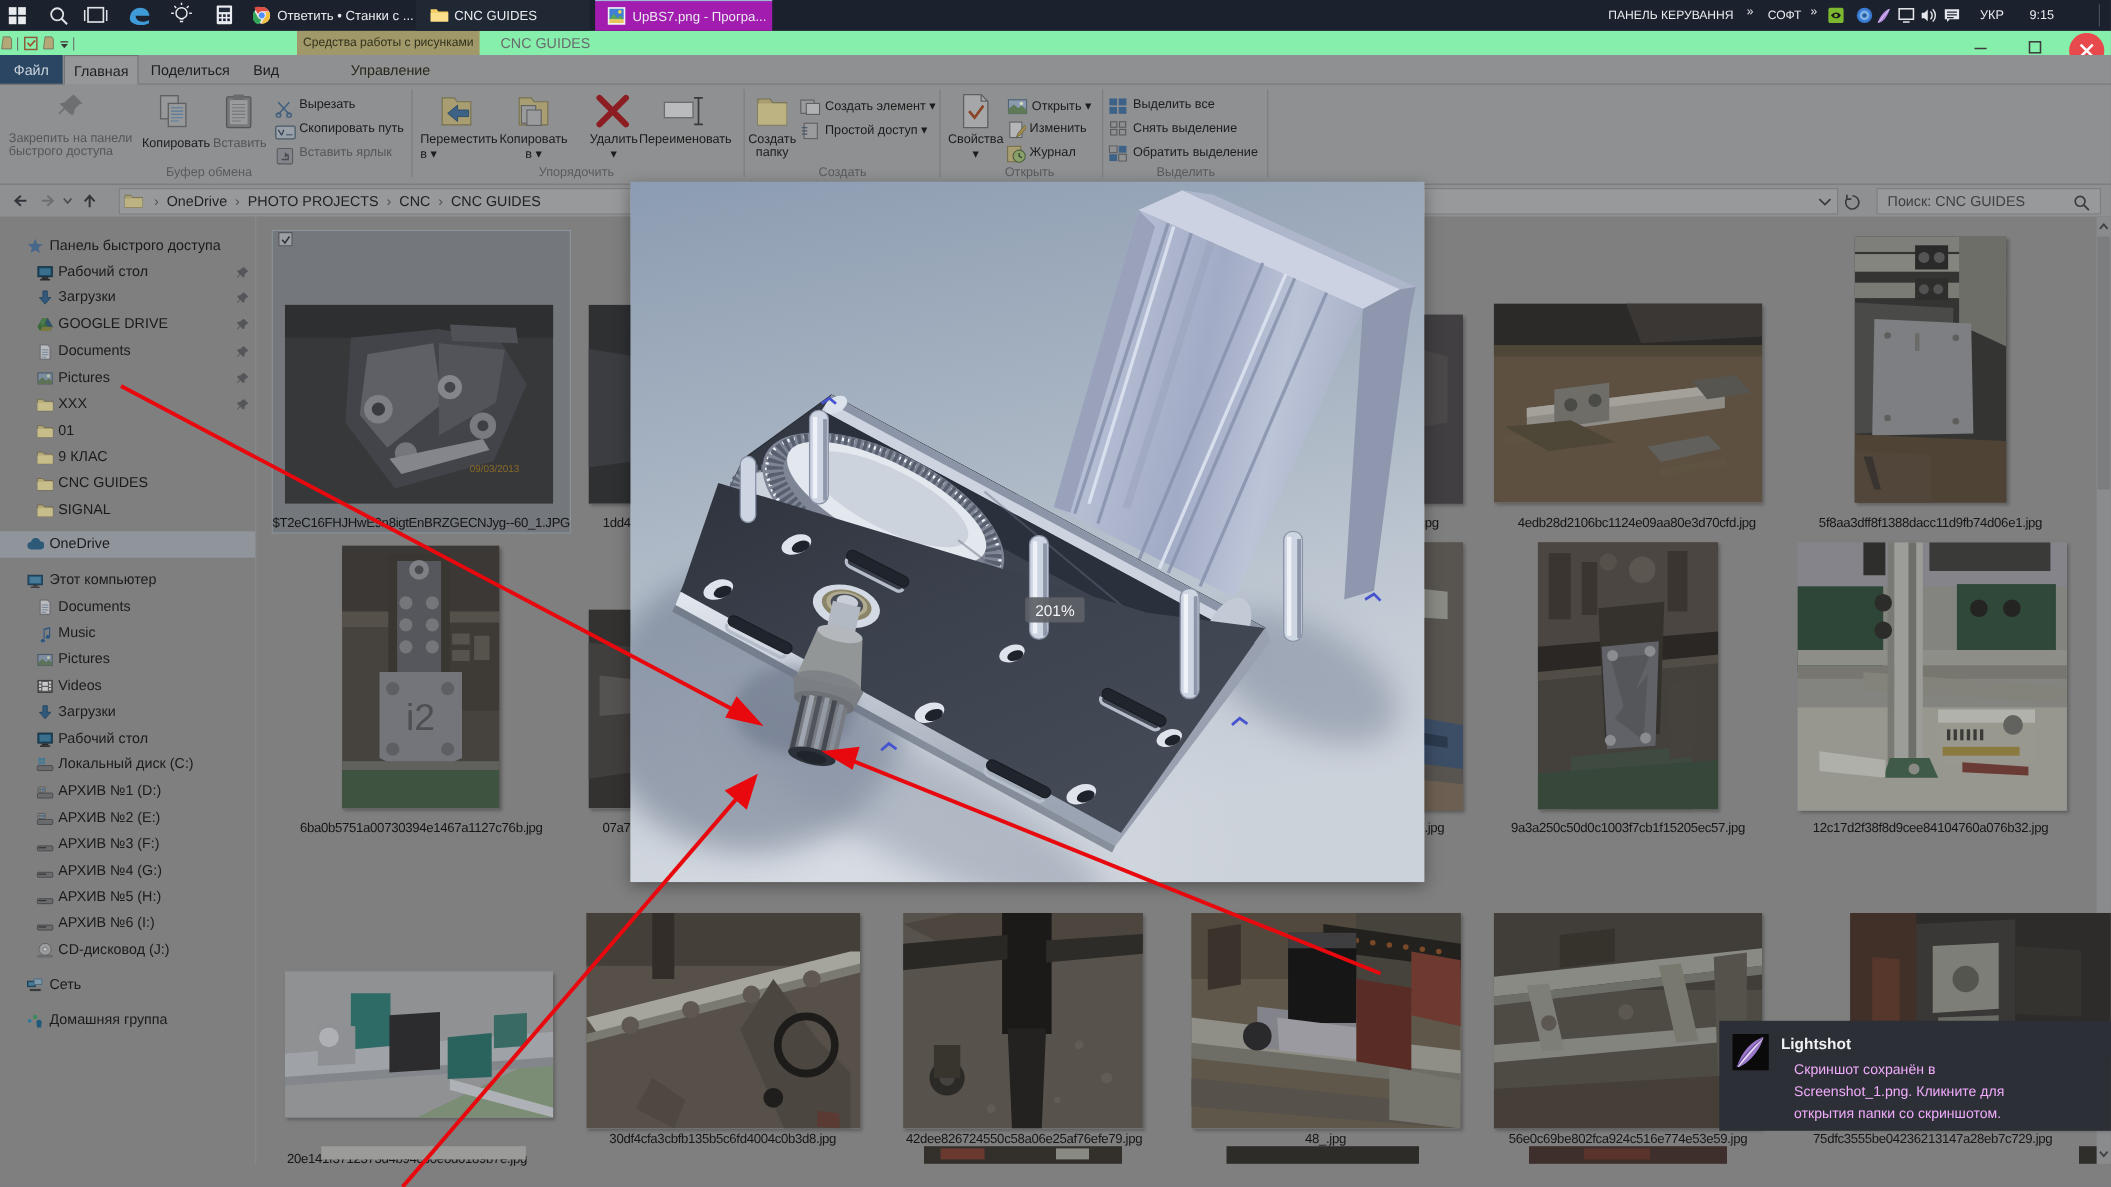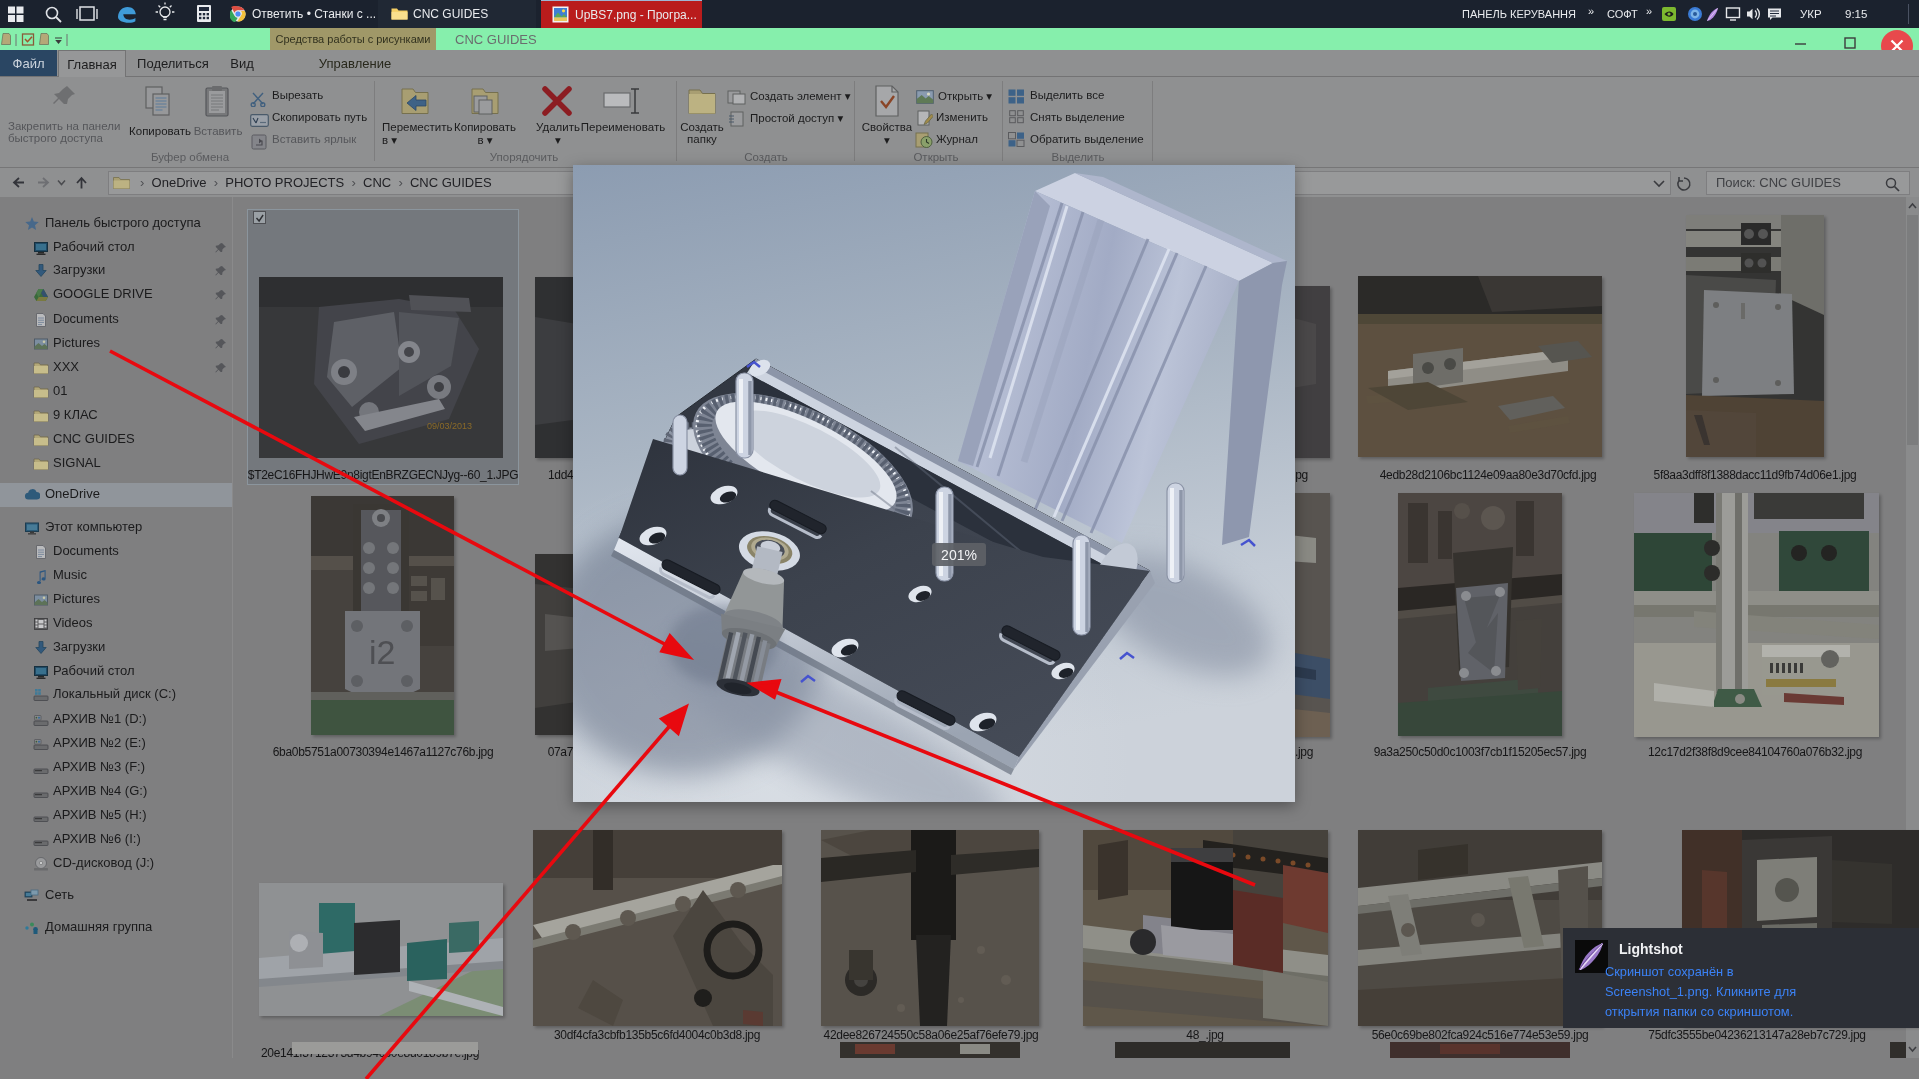--- a/index.html
+++ b/index.html
@@ -89,21 +89,21 @@
   </div>
 
   <div class="tbbtn" style="left:378px; width:158px; background:#202834;">
     <svg class="abs" style="left:13px;top:6px" width="17" height="16" viewBox="0 0 17 16">
       <path d="M0.5 2.5 l5.5 0 1.5 2 9 0 0 9 -16 0 z" fill="#f5cf65"></path>
       <path d="M0.5 5.8 l16 0 0 7.7 -16 0 z" fill="#fadf8d"></path>
     </svg>
     <span class="tbtxt" style="left:35px">CNC GUIDES</span>
   </div>
 
-  <div class="tbbtn" style="left:541px; width:161px; background:#b91c1c; border-top:1.5px solid #9fb6d4;">
+  <div class="tbbtn" style="left:541px; width:161px; background:#a21caf; border-top:1.5px solid #9fb6d4;">
     <svg class="abs" style="left:11px;top:5px" width="17" height="17" viewBox="0 0 17 17">
       <rect x="0.5" y="0.5" width="16" height="16" fill="#f2f2f2"></rect>
       <rect x="2" y="2" width="13" height="9.5" fill="#3f7fd4"></rect>
       <path d="M2 11.5 l4-5 3.5 4 2.5-2.5 3 3.5z" fill="#5aa75a"></path>
       <circle cx="11.5" cy="4.8" r="1.6" fill="#f5d84a"></circle>
       <path d="M2 11.5 l13 0 0 3.5 -13 0z" fill="#e8c65c"></path>
     </svg>
     <span class="tbtxt" style="left:34px">UpBS7.png - Програ...</span>
   </div>
 
@@ -1089,21 +1089,21 @@
 
 <div class="abs" id="toast">
   <div class="abs" style="left:12px;top:12px;width:33px;height:33px;background:#0a0a0a;">
     <svg width="33" height="33" viewBox="0 0 33 33">
       <path d="M4 30 C8 16 18 6 28 3 C26 13 16 26 6 30z" fill="#9a79c8"></path>
       <path d="M5 29.5 L27.5 3.5" stroke="#e8dcf5" stroke-width="1.6"></path>
       <path d="M4 30 C10 20 20 10 28 3" fill="none" stroke="#6a4a98" stroke-width="1"></path>
     </svg>
   </div>
   <div class="abs" style="left:56px;top:13px;font-size:14px;font-weight:bold;color:#f0f1f3;">Lightshot</div>
-  <div class="abs" style="left:42px;top:34px;font-size:12.8px;line-height:20px;color:#3b82f6;">Скриншот сохранён в<br>Screenshot_1.png. Кликните для<br>открытия папки со скриншотом.</div>
+  <div class="abs" style="left:68px;top:34px;font-size:12.8px;line-height:20px;color:#f0abfc;">Скриншот сохранён в<br>Screenshot_1.png. Кликните для<br>открытия папки со скриншотом.</div>
 </div>
 
 <svg class="abs" id="arrows" viewBox="0 0 1919 1079">
   <g stroke="#e8090f" stroke-width="3.6" fill="#e8090f">
     <line x1="110" y1="351" x2="674" y2="649"></line>
     <polygon points="689,657 662,651 670,636"></polygon>
     <line x1="366" y1="1079" x2="674" y2="721"></line>
     <polygon points="686,707 678,733 662,719"></polygon>
     <line x1="1255" y1="885" x2="766" y2="688"></line>
     <polygon points="752,684 779,681 774,697"></polygon>

